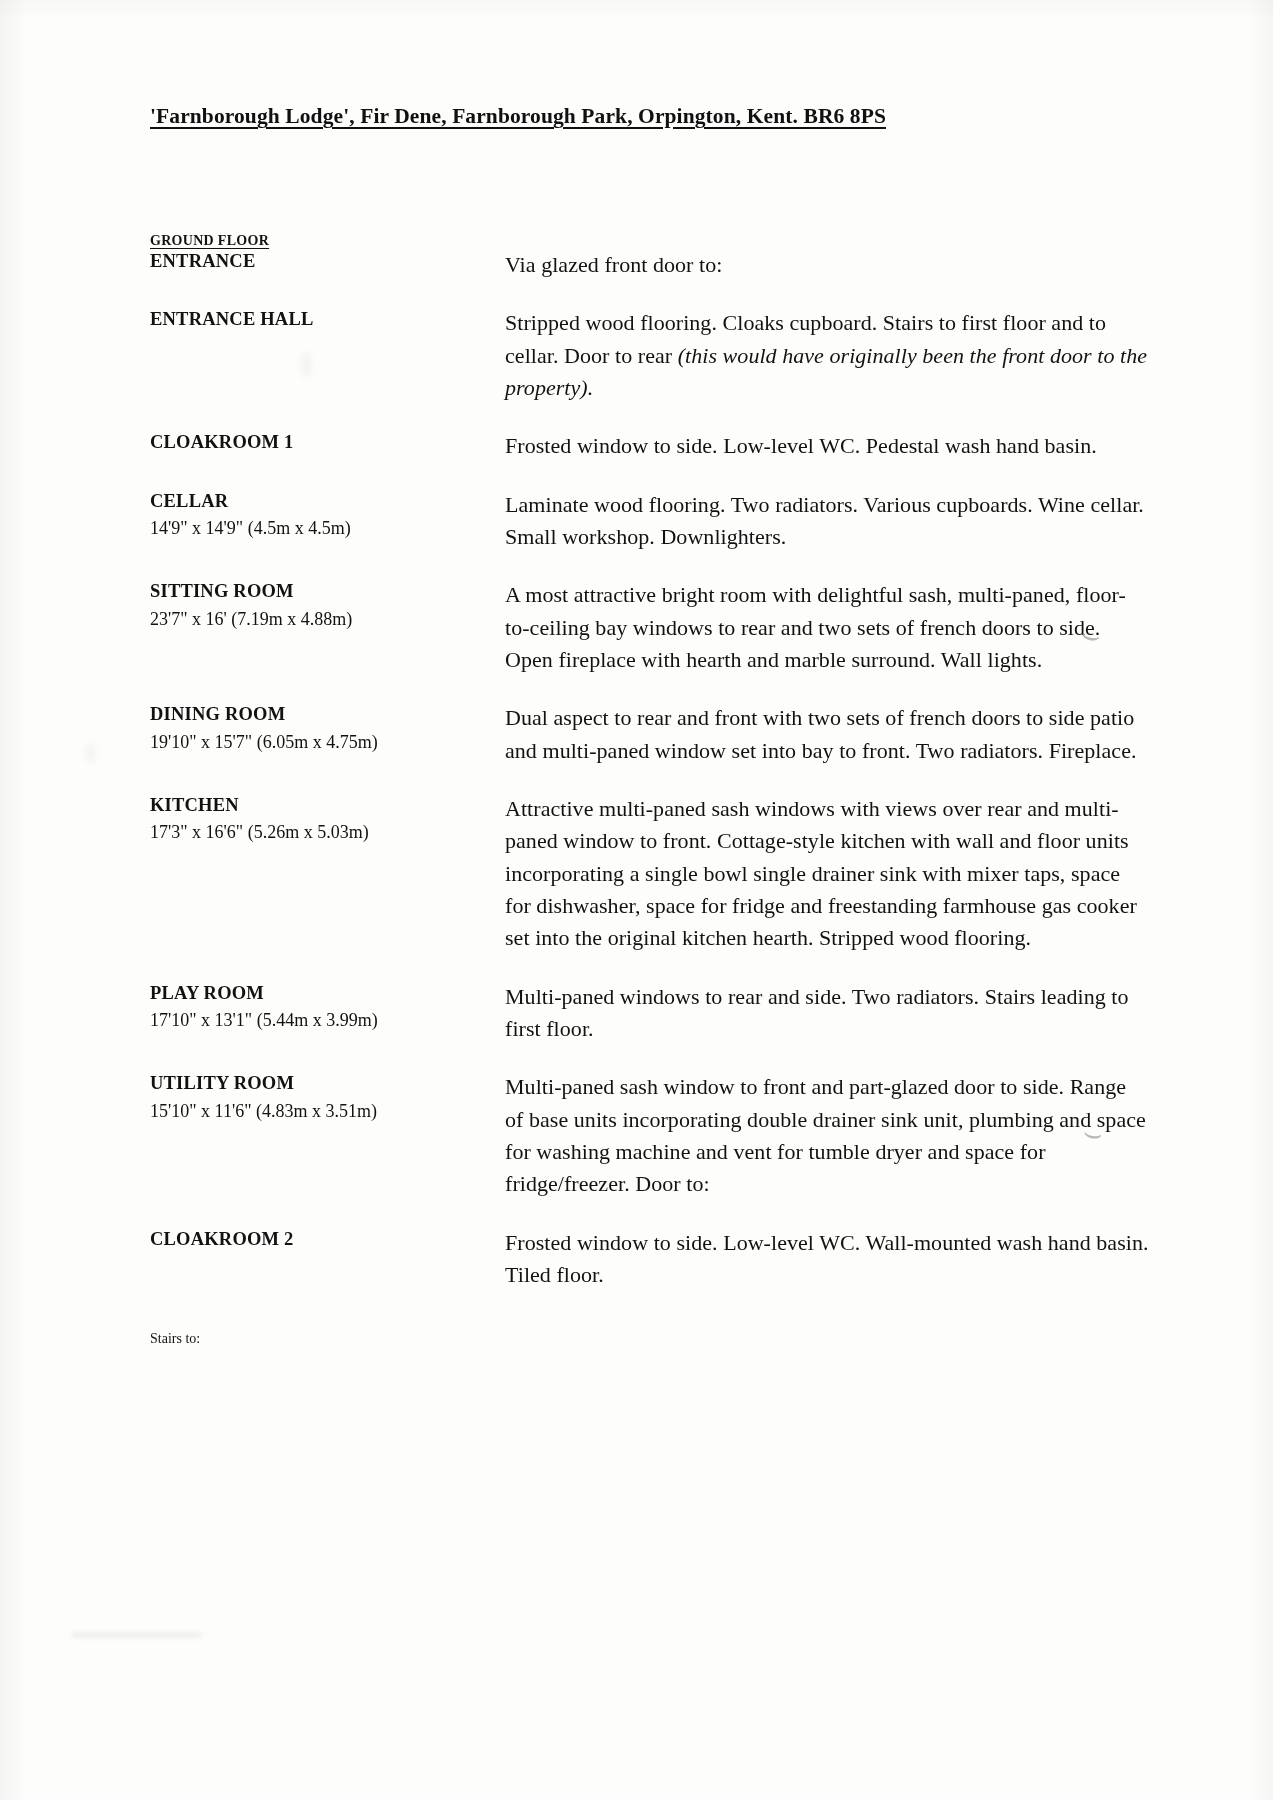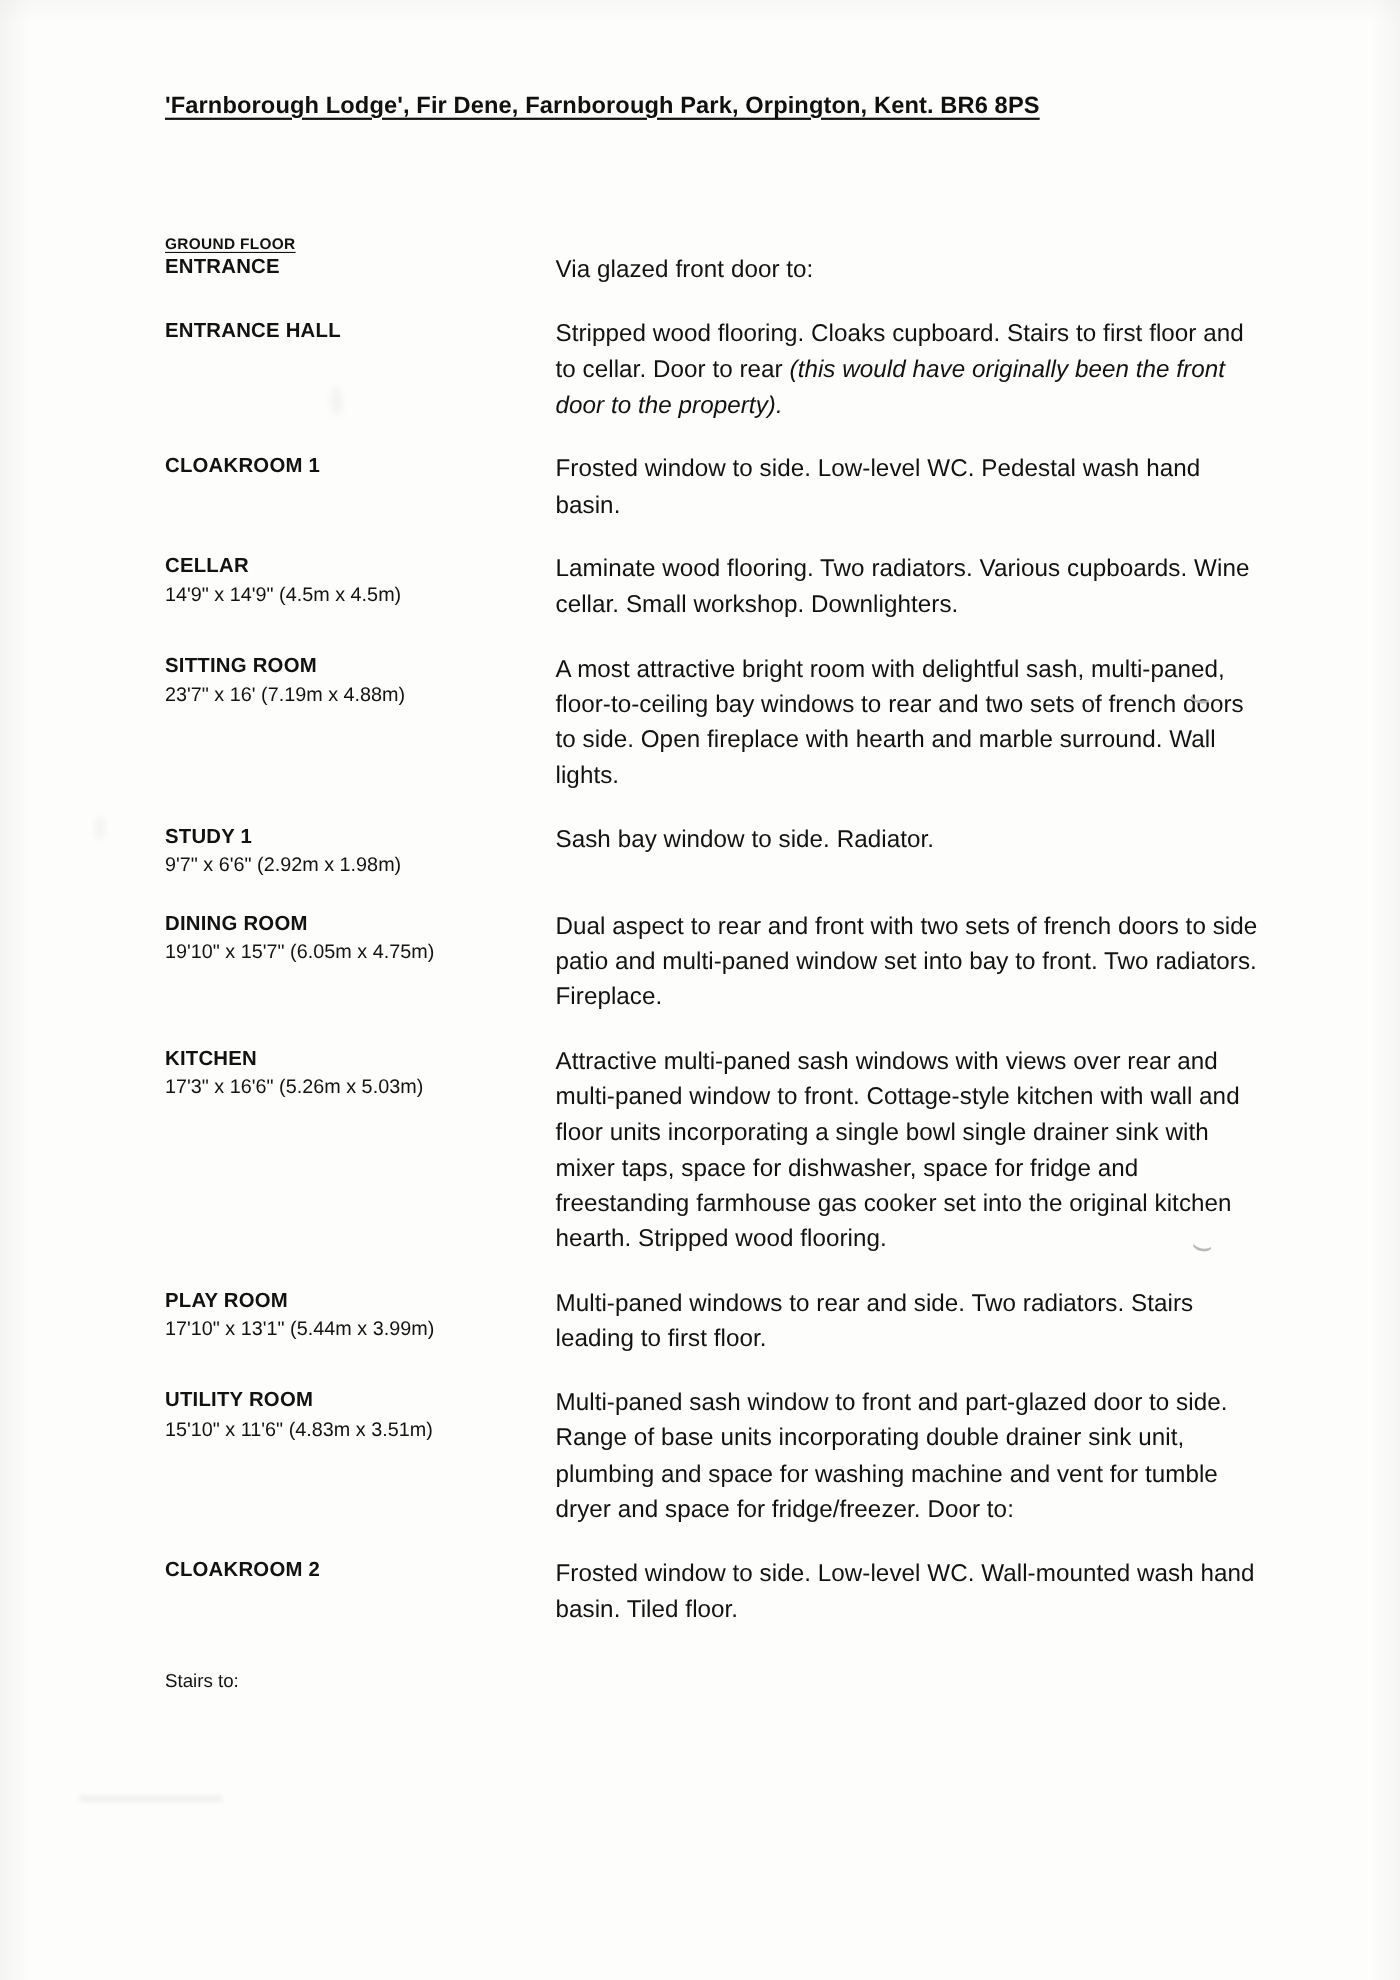--- a/index.html
+++ b/index.html
@@ -28,22 +28,23 @@
     background:
       linear-gradient(90deg, rgba(0,0,0,0.035) 0px, rgba(0,0,0,0.0) 28px),
       linear-gradient(270deg, rgba(0,0,0,0.03) 0px, rgba(0,0,0,0.0) 26px),
       linear-gradient(180deg, rgba(0,0,0,0.02) 0px, rgba(0,0,0,0.0) 22px);
     pointer-events: none;
   }
 
   .doc {
     position: absolute;
     left: 150px;
-    top: 84px;
+    top: 104px;
     width: 1000px;
+    font-family: Liberation Serif, serif;
   }
 
   .header-line {
     font-size: 21.5px;
     font-weight: bold;
     letter-spacing: 0.1px;
     text-decoration: underline;
     text-underline-offset: 4px;
     white-space: nowrap;
     color: #101010;
@@ -93,21 +94,21 @@
     line-height: 1.47;
     letter-spacing: 0.05px;
   }
   .room-desc i {
     font-style: italic;
     text-align: right;
   }
 
   .trailing {
     margin-top: 12px;
-    font-size: 17px;
+    font-size: 14px;
     line-height: 1.45;
   }
 
   
   .curl {
     position: absolute;
     color: #b9b9b9;
     font-size: 30px;
     line-height: 1;
     user-select: none;
@@ -175,29 +176,20 @@
             <td class="col-label">
               <div class="room-name">SITTING ROOM</div>
               <div class="room-dims">23'7" x 16' (7.19m x 4.88m)</div>
             </td>
             <td class="col-desc">
               <div class="room-desc"><span>A most attractive bright room with delightful sash, multi-paned, floor-to-ceiling bay windows to rear and two sets of french doors to side.  Open fireplace with hearth and marble surround.  Wall lights.</span></div>
             </td>
           </tr>
           <tr>
             <td class="col-label">
-              <div class="room-name">STUDY 1</div>
-              <div class="room-dims">9'7" x 6'6" (2.92m x 1.98m)</div>
-            </td>
-            <td class="col-desc">
-              <div class="room-desc"><span>Sash bay window to side.  Radiator.</span></div>
-            </td>
-          </tr>
-          <tr>
-            <td class="col-label">
               <div class="room-name">DINING ROOM</div>
               <div class="room-dims">19'10" x 15'7" (6.05m x 4.75m)</div>
             </td>
             <td class="col-desc">
               <div class="room-desc"><span>Dual aspect to rear and front with two sets of french doors to side patio and multi-paned window set into bay to front.  Two radiators.  Fireplace.</span></div>
             </td>
           </tr>
           <tr>
             <td class="col-label">
               <div class="room-name">KITCHEN</div>

